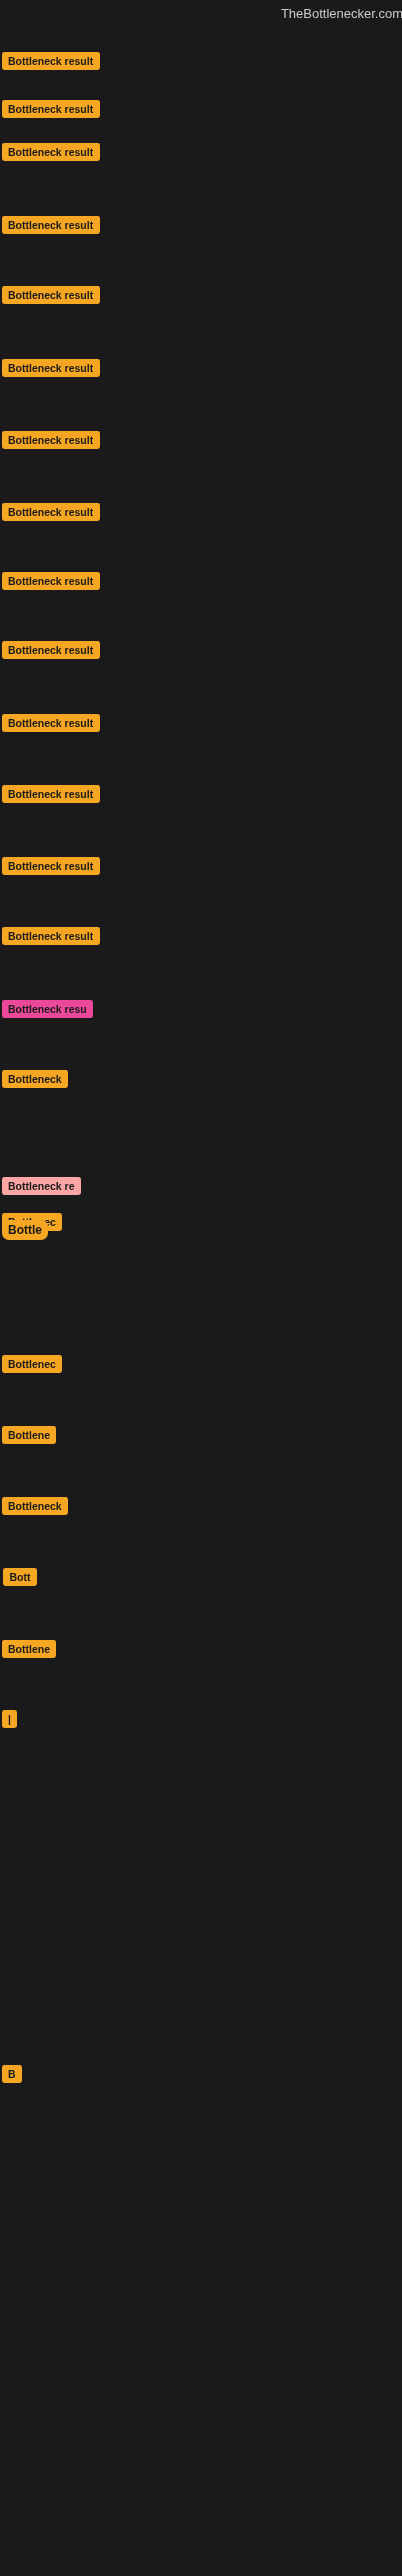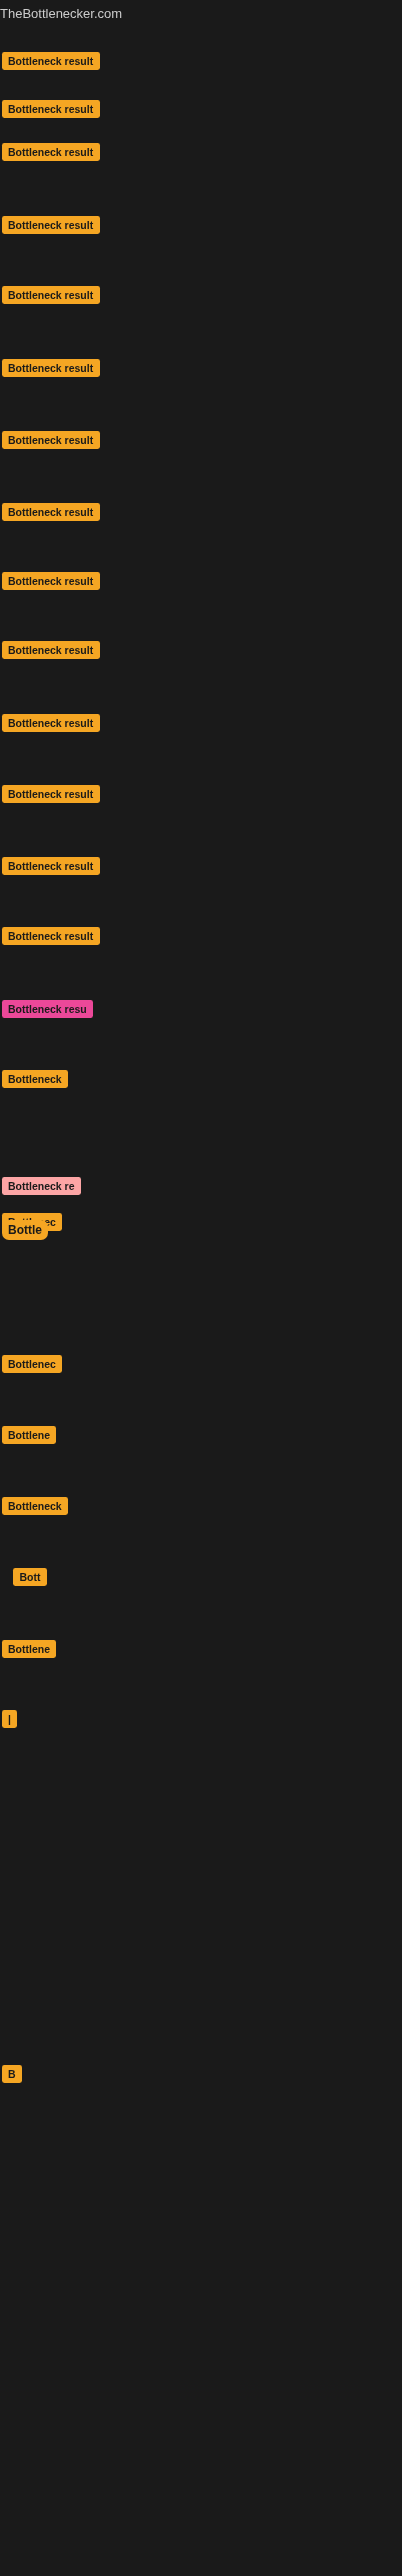--- a/index.html
+++ b/index.html
@@ -10,21 +10,21 @@
 
     body {
       width: 403px;
       min-height: 2576px;
       background-color: #1a1a1a;
       font-family: Arial, sans-serif;
       position: relative;
     }
 
     .site-title {
-      text-align: left;
+      text-align: right;
       color: #cccccc;
       font-size: 13px;
       padding: 6.4px 0;
       background-color: #1a1a1a;
     }
   </style>
 </head>
 <body>
 
 <div class="site-title">
@@ -47,18 +47,18 @@
     <div style="position: absolute; top: 829px; left: 1.6px; background-color: rgb(245, 166, 35); color: rgb(26, 26, 26); font-size: 10.5px; font-weight: bold; padding: 3.2px 6.4px; border-radius: 2.4px; max-width: 121px; overflow: hidden; white-space: nowrap;">Bottleneck result</div>
     <div style="position: absolute; top: 899px; left: 1.6px; background-color: rgb(245, 166, 35); color: rgb(26, 26, 26); font-size: 10.5px; font-weight: bold; padding: 3.2px 6.4px; border-radius: 2.4px; max-width: 113px; overflow: hidden; white-space: nowrap;">Bottleneck result</div>
     <div style="position: absolute; top: 972px; left: 1.6px; background-color: #ec4899; color: rgb(26, 26, 26); font-size: 10.5px; font-weight: bold; padding: 3.2px 6.4px; border-radius: 2.4px; max-width: 109px; overflow: hidden; white-space: nowrap;">Bottleneck resu</div>
     <div style="position: absolute; top: 1042px; left: 1.6px; background-color: rgb(245, 166, 35); color: rgb(26, 26, 26); font-size: 10.5px; font-weight: bold; padding: 3.2px 6.4px; border-radius: 2.4px; max-width: 89px; overflow: hidden; white-space: nowrap;">Bottleneck</div>
     <div style="position: absolute; top: 1113px; left: 1.6px; background-color: #fca5a5; color: rgb(26, 26, 26); font-size: 10.5px; font-weight: bold; padding: 3.2px 6.4px; border-radius: 2.4px; max-width: 101px; overflow: hidden; white-space: nowrap; margin-top: 36px;">Bottleneck re</div>
     <div style="position: absolute; top: 1185px; left: 1.6px; background-color: rgb(245, 166, 35); color: rgb(26, 26, 26); font-size: 10.5px; font-weight: bold; padding: 3.2px 6.4px; border-radius: 2.4px; max-width: 82px; overflow: hidden; white-space: nowrap;">Bottlenec</div>
     <div style="position: absolute; top: 1192px; left: 1.6px; background-color: rgb(245, 166, 35); color: rgb(26, 26, 26); font-size: 12px; font-weight: bold; padding: 3.2px 6.4px; border-radius: 7px; max-width: 63px; overflow: hidden; white-space: nowrap;">Bottle</div>
     <div style="position: absolute; top: 1327px; left: 1.6px; background-color: rgb(245, 166, 35); color: rgb(26, 26, 26); font-size: 10.5px; font-weight: bold; padding: 3.2px 6.4px; border-radius: 2.4px; max-width: 82px; overflow: hidden; white-space: nowrap;">Bottlenec</div>
     <div style="position: absolute; top: 1398px; left: 1.6px; background-color: rgb(245, 166, 35); color: rgb(26, 26, 26); font-size: 10.5px; font-weight: bold; padding: 3.2px 6.4px; border-radius: 2.4px; max-width: 72px; overflow: hidden; white-space: nowrap;">Bottlene</div>
     <div style="position: absolute; top: 1469px; left: 1.6px; background-color: rgb(245, 166, 35); color: rgb(26, 26, 26); font-size: 10.5px; font-weight: bold; padding: 3.2px 6.4px; border-radius: 2.4px; max-width: 89px; overflow: hidden; white-space: nowrap;">Bottleneck</div>
-    <div style="position: absolute; top: 1540px; left: 13px; background-color: rgb(245, 166, 35); color: rgb(26, 26, 26); font-size: 10.5px; font-weight: bold; padding: 3.2px 6.4px; border-radius: 2.4px; max-width: 50px; overflow: hidden; white-space: nowrap;">Bott</div>
+    <div style="position: absolute; top: 1540px; left: 3px; background-color: rgb(245, 166, 35); color: rgb(26, 26, 26); font-size: 10.5px; font-weight: bold; padding: 3.2px 6.4px; border-radius: 2.4px; max-width: 50px; overflow: hidden; white-space: nowrap;">Bott</div>
     <div style="position: absolute; top: 1612px; left: 1.6px; background-color: rgb(245, 166, 35); color: rgb(26, 26, 26); font-size: 10.5px; font-weight: bold; padding: 3.2px 6.4px; border-radius: 2.4px; max-width: 72px; overflow: hidden; white-space: nowrap;">Bottlene</div>
     <div style="position: absolute; top: 1682px; left: 1.6px; background-color: rgb(245, 166, 35); color: rgb(26, 26, 26); font-size: 10.5px; font-weight: bold; padding: 3.2px 6.4px; border-radius: 2.4px; max-width: 24px; overflow: hidden; white-space: nowrap;">|</div>
     <div style="position: absolute; top: 2037px; left: 1.6px; background-color: rgb(245, 166, 35); color: rgb(26, 26, 26); font-size: 10.5px; font-weight: bold; padding: 3.2px 6.4px; border-radius: 2.4px; max-width: 27px; overflow: hidden; white-space: nowrap;">B</div>
   </div>
 
 
 </body></html>

